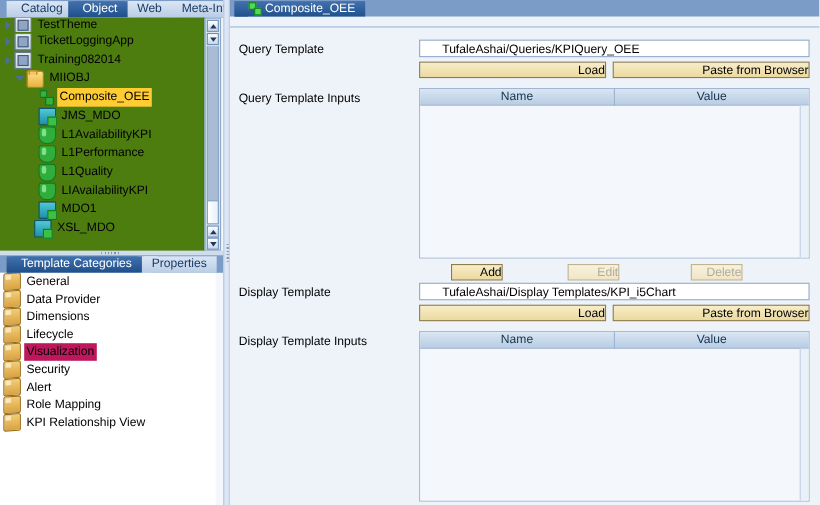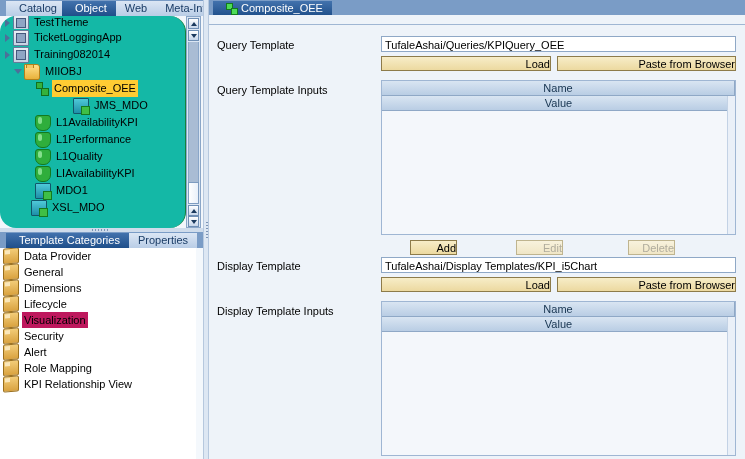--- a/index.html
+++ b/index.html
@@ -30,21 +30,21 @@
     background:linear-gradient(to bottom,#4272ad,#1f4f8a);color:#fff;z-index:5;font-weight:normal;
   }
   .tab.sel:before{background:linear-gradient(to bottom,#4272ad,#1f4f8a);}
   .tab span{position:relative;z-index:2;}
 
   
   #leftcol{position:absolute;left:0;top:0;width:203px;height:459px;background:#e8eef7;}
   #treepane{position:absolute;left:0;top:0;width:203px;height:228px;background:#f2f6fb;}
   #treebody{
     position:absolute;left:0;top:16px;width:185px;height:212px;
-    background:#14b8a6;overflow:hidden;border-right:1px solid #15803d;border-radius:16px;
+    background:#4d7c0f;overflow:hidden;border-right:1px solid #15803d;
   }
   .trow{height:17px;line-height:17px;display:flex;align-items:center;white-space:nowrap;}
   .twist{width:11px;height:17px;display:inline-block;position:relative;flex:0 0 11px;}
   .twist.closed:before{
     content:"";position:absolute;left:3px;top:5px;
     border-left:5px solid #4d6f99;border-top:4px solid transparent;border-bottom:4px solid transparent;
   }
   .twist.open:before{
     content:"";position:absolute;left:1px;top:6px;
     border-top:5px solid #4d6f99;border-left:4px solid transparent;border-right:4px solid transparent;
@@ -100,30 +100,30 @@
   #rtabstrip .tabs{padding-left:4px;}
   .tab .tico{display:inline-block;width:11px;height:11px;position:relative;vertical-align:-2px;margin-right:4px;}
   .tab .tico:before{content:"";position:absolute;left:0;top:0;width:5px;height:5px;background:#4ddc56;border:1px solid #127a1c;}
   .tab .tico:after{content:"";position:absolute;left:5px;top:5px;width:5px;height:5px;background:#4ddc56;border:1px solid #127a1c;}
 
   #rbody{position:absolute;left:0;top:24px;width:536px;height:444px;background:#eef3f9;border-top:1px solid #9fb6d3;box-sizing:border-box;}
 
   .fld-label{position:absolute;font-size:11px;color:#000;white-space:nowrap;}
 
   .txtbox{position:absolute;height:16px;line-height:16px;background:#fff;
-     border:1px solid #8fa8c6;box-sizing:border-box;font-size:11px;padding:0 3px;
+     border:1px solid #8fa8c6;box-sizing:border-box;font-size:11px;padding:0 20px;
      color:#000;white-space:nowrap;overflow:hidden;}
 
   .btn{position:absolute;height:15px;line-height:14px;text-align:right;font-size:11px;
      background:linear-gradient(to bottom,#f7edc8,#ecd9a0);
      border:1px solid #8d7b4a;box-sizing:border-box;color:#000;white-space:nowrap;}
   .btn.disabled{color:#b0ac9d;background:linear-gradient(to bottom,#f8f2dd,#f0e6c6);border-color:#bfb48f;}
 
   .grid{position:absolute;background:#f2f6fb;border:1px solid #9fb6d3;box-sizing:border-box;}
-  .ghead{display:flex;height:15px;flex-direction:column;}
+  .ghead{display:flex;height:15px;}
   .gh{flex:1;height:15px;line-height:14px;text-align:center;font-size:11px;
      background:linear-gradient(to bottom,#d9e5f2,#b9cde4);
      border-right:1px solid #8fa8c6;border-bottom:1px solid #8fa8c6;box-sizing:border-box;color:#16334f;}
   .gh:last-child{border-right:none;}
   .gbody{background:#f4f7fb;}
   .gscroll{position:absolute;right:0;top:15px;bottom:0;width:8px;background:#eaf0f8;border-left:1px solid #c3d2e5;box-sizing:border-box;}
 </style>
 </head>
 <body>
 
@@ -159,21 +159,21 @@
           <div class="trow" style="padding-left: 13px;">
             <span class="twist open"></span>
             <span class="ico ico-folder"></span>
             <span class="tlabel">MIIOBJ</span>
           </div>
           <div class="trow" style="padding-left: 24px;">
             <span class="twist"></span>
             <span class="ico ico-comp"></span>
             <span class="tlabel hl">Composite_OEE</span>
           </div>
-          <div class="trow" style="padding-left: 24px; margin-left: 38px;">
+          <div class="trow" style="padding-left: 24px;">
             <span class="twist"></span>
             <span class="ico ico-mdo"></span>
             <span class="tlabel">JMS_MDO</span>
           </div>
           <div class="trow" style="padding-left: 24px;">
             <span class="twist"></span>
             <span class="ico ico-shield"></span>
             <span class="tlabel">L1AvailabilityKPI</span>
           </div>
           <div class="trow" style="padding-left: 24px;">
@@ -220,25 +220,25 @@
     <div id="catpane">
       <div class="tabstrip">
         <div class="tabs" id="bottom-tabs">
             <div class="tab sel"><span>Template Categories</span></div>
             <div class="tab"><span>Properties</span></div>
           </div>
       </div>
       <div id="catlist">
           <div class="crow">
             <span class="ico ico-cube"></span>
+            <span class="clabel">General</span>
+          </div>
+          <div class="crow">
+            <span class="ico ico-cube"></span>
             <span class="clabel">Data Provider</span>
-          </div>
-          <div class="crow">
-            <span class="ico ico-cube"></span>
-            <span class="clabel">General</span>
           </div>
           <div class="crow">
             <span class="ico ico-cube"></span>
             <span class="clabel">Dimensions</span>
           </div>
           <div class="crow">
             <span class="ico ico-cube"></span>
             <span class="clabel">Lifecycle</span>
           </div>
           <div class="crow">

